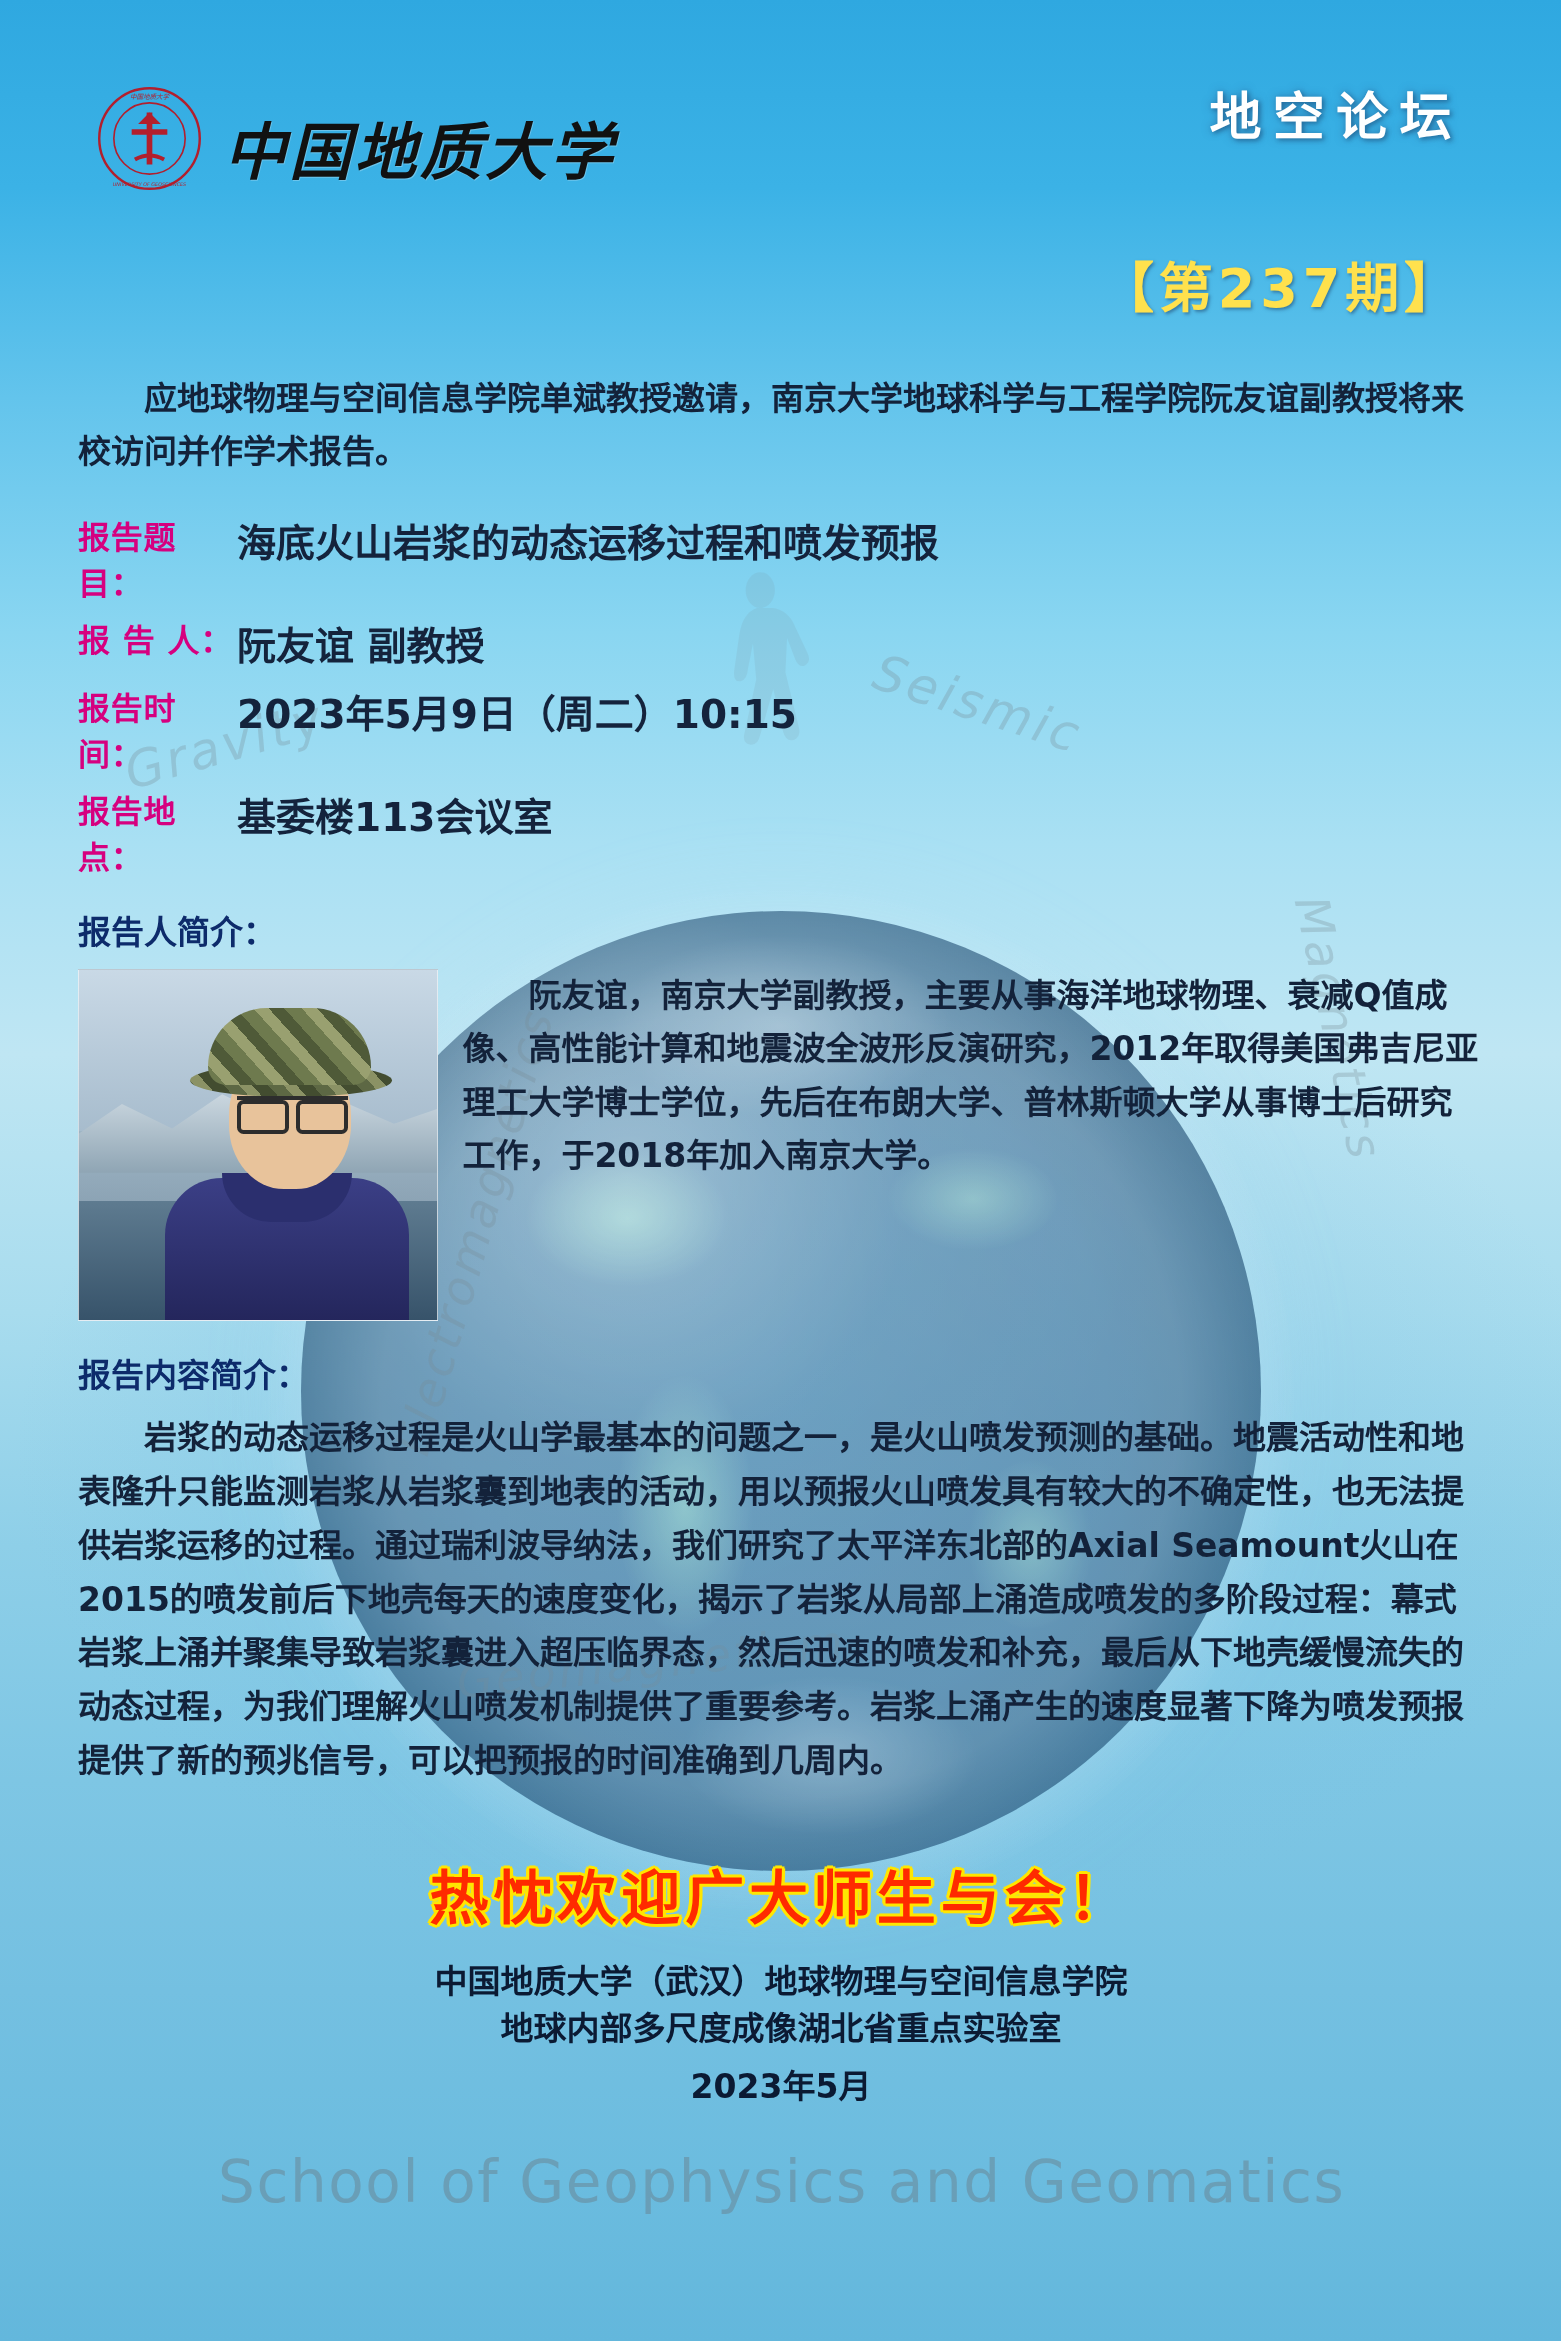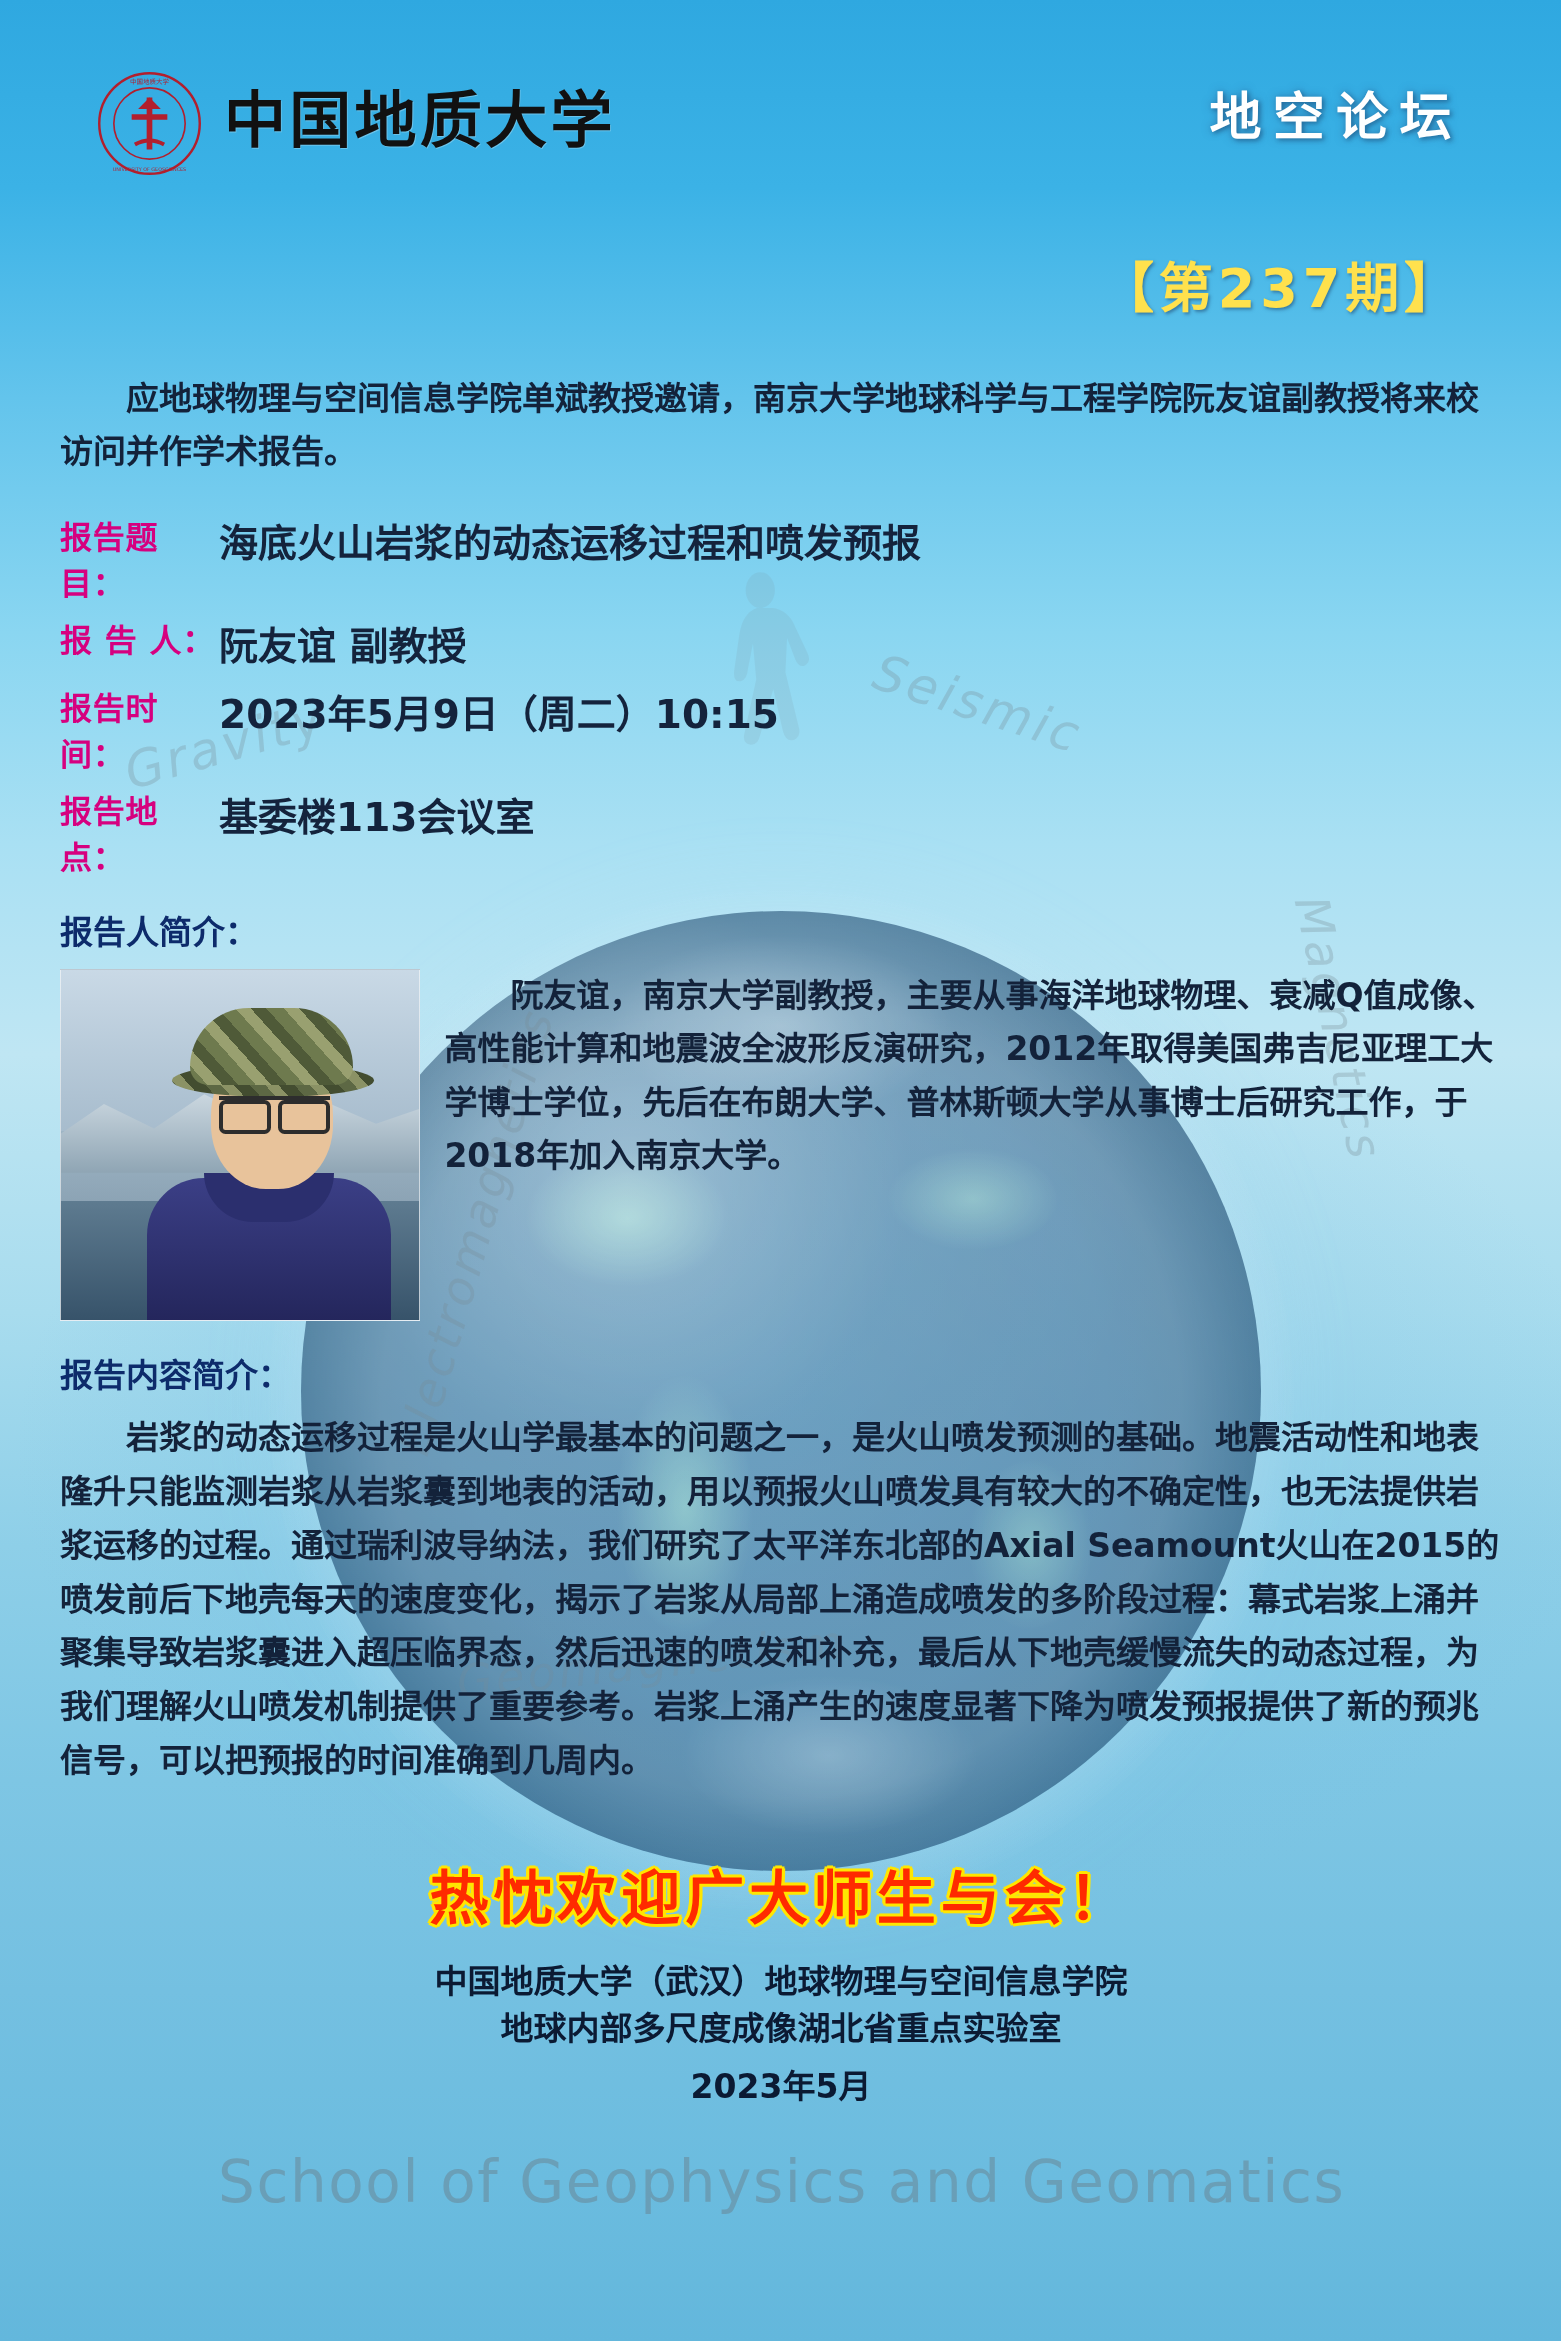--- a/index.html
+++ b/index.html
@@ -68,42 +68,42 @@
   .wm-school{
     left:218px;top:2148px;font-size:58px;color:rgba(105,120,128,0.42);
     letter-spacing:1.6px;
   }
   .walker{
     position:absolute;left:700px;top:569px;width:114px;height:260px;
     opacity:.30;pointer-events:none;
   }
   
   .header{position:relative;padding:57px 0 0 0;height:268px;}
-  .logo-wrap{position:absolute;left:96px;top:70px;display:flex;align-items:flex-start;}
+  .logo-wrap{position:absolute;left:96px;top:85px;display:flex;align-items:flex-end;font-style:italic;}
   .logo-seal{width:107px;height:107px;flex:0 0 auto;}
   .uni-name{
     margin-left:21px;font-family:"DejaVu Serif","Liberation Serif",serif;
     font-weight:700;font-size:62px;color:#111;letter-spacing:3.3px;
     text-shadow:0.8px 0.8px 0 rgba(255,255,255,.25);
   }
   .forum-title{
     position:absolute;right:99px;top:75px;
     font-family:"DejaVu Sans","Liberation Sans",sans-serif;font-weight:700;
     font-size:52px;color:#ffffff;letter-spacing:11.4px;
     text-shadow:0 0 8.1px rgba(40,90,140,.55),2.4px 2.4px 4.1px rgba(20,60,100,.45);
   }
   .forum-issue{
     position:absolute;right:99px;top:244px;
     font-family:"DejaVu Sans","Liberation Sans",sans-serif;font-weight:700;
     font-size:54px;color:#ffe14d;letter-spacing:4.9px;
     text-shadow:1.6px 1.6px 3.3px rgba(30,70,110,.55);
     text-align:center;
   }
   
-  .content{position:relative;padding:0 60px;}
+  .content{position:relative;padding:0 78px;}
   .intro{
     font-family:"DejaVu Sans","Liberation Sans",sans-serif;
     font-size:33px;font-weight:700;color:#13223a;line-height:1.62;
     text-indent:2em;margin-top:47px;
   }
   .meta{margin-top:31px;}
   .meta-row{display:flex;align-items:flex-start;margin-bottom:11.4px;}
   .meta-label{
     flex:0 0 auto;width:159px;color:#d6007f;font-weight:700;font-size:32px;
     font-family:"DejaVu Sans","Liberation Sans",sans-serif;letter-spacing:0.8px;

